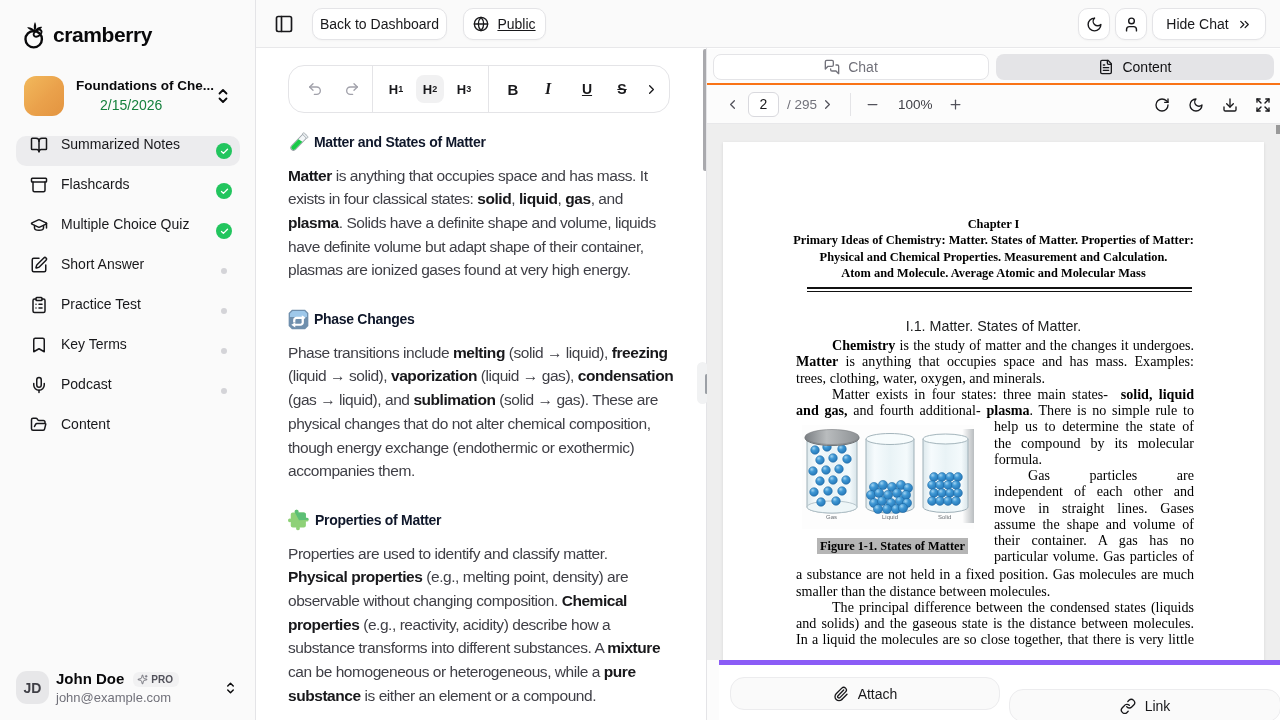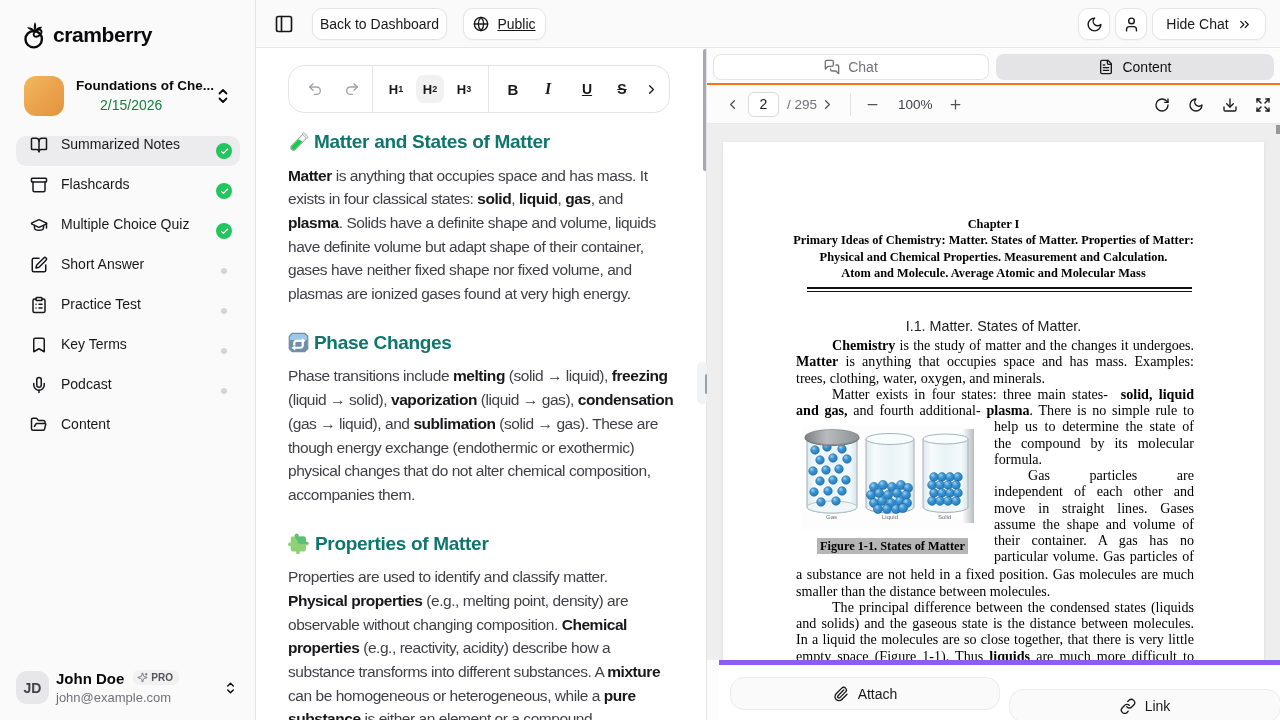--- a/index.html
+++ b/index.html
@@ -19,38 +19,38 @@
 .nav { position:absolute; left:16px; top:136px; width:224px; }
 .nav-item { position:relative; height:30px; margin-bottom:10px; border-radius:10px; display:flex; align-items:flex-start; padding-left:14px; }
 .nav-item.active { background:#ececee; }
 .nav-item svg { flex:0 0 auto; }
 .nav-label { margin-left:13px; font-size:14px; color:#18181b; }
 .badge-check { position:absolute; right:8px; top:7px; width:16px; height:16px; border-radius:50%; background:#22c55e; display:flex; align-items:center; justify-content:center; }
 .badge-dot { position:absolute; right:13px; top:12px; width:6px; height:6px; border-radius:50%; background:#d4d4d8; }
 .user { position:absolute; left:16px; top:664px; width:224px; height:48px; }
 .user .chev-ud { left:209px !important; top:16px !important; }
 .user-av { position:absolute; left:0px; top:7px; width:33px; height:33px; border-radius:11px; background:#e7e7e9; color:#3f3f46; font-size:14px; font-weight:700; display:flex; align-items:center; justify-content:center; }
-.user-name { position:absolute; left:40px; top:6px; display:flex; align-items:flex-start; gap:9px; font-size:15px; font-weight:700; color:#09090b; }
+.user-name { position:absolute; left:40px; top:6px; display:flex; align-items:flex-end; gap:9px; font-size:15px; font-weight:700; color:#09090b; }
 .pro { height:15px; padding:0 6px 0 4px; background:#f1f1f2; border-radius:6px; display:flex; align-items:center; gap:3px; font-size:10px; font-weight:700; color:#52525b; }
 .user-mail { position:absolute; left:40px; top:26px; font-size:13px; color:#71717a; }
 
 
 #topbar { position:absolute; left:256px; top:0; width:1024px; height:48px; background:#fafafa; border-bottom:1px solid #e8e8ea; }
 .tb-icon { position:absolute; top:14px; width:20px; height:20px; color:#18181b; }
 .btn { position:absolute; top:8px; height:32px; background:#fff; border:1px solid #e4e4e7; border-radius:10px; display:flex; align-items:center; justify-content:center; gap:8px; font-size:14px; font-weight:500; color:#18181b; box-shadow:0 1px 2px rgba(0,0,0,0.03); }
 
 
 #editor { position:absolute; left:257px; top:49px; width:449px; height:671px; background:#fff; overflow:hidden; }
 .toolbar { position:absolute; left:31px; top:16px; width:382px; height:48px; border:1px solid #e4e4e7; border-radius:16px; background:#fff; display:flex; align-items:center; }
 .t-btn { width:28px; height:28px; border-radius:8px; display:flex; align-items:center; justify-content:center; color:#18181b; font-weight:600; font-size:14px; }
 .t-btn.h { font-size:13px; font-weight:600; }
 .t-btn.active { background:#f1f1f2; }
 .t-sep { width:1px; height:46px; background:#e4e4e7; }
 .edbody { position:absolute; left:31px; top:76px; width:384px; }
-.edbody h2 { font-size:19px; font-weight:700; letter-spacing:-0.3px; color:#0f766e; display:flex; align-items:center; gap:5px; height:24px; }
+.edbody h2 { font-size:14px; font-weight:700; letter-spacing:-0.3px; color:#0f172a; display:flex; align-items:center; gap:5px; height:24px; }
 .edbody .ln { font-size:15.5px; letter-spacing:-0.45px; line-height:23.7px; white-space:nowrap; color:#3f3f46; }
 .edbody strong { color:#18181b; font-weight:700; }
 .ed-scroll { position:absolute; left:446px; top:0px; width:4px; height:122px; background:#a9a9ad; border-radius:2px; }
 
 
 #divider { position:absolute; left:706px; top:48px; width:1px; height:672px; background:#e4e4e7; }
 #div-handle { position:absolute; left:697px; top:362px; width:11px; height:42px; background:#f1f2f3; border-radius:8px; }
 #div-grip { position:absolute; left:705px; top:374px; width:3px; height:20px; background:#9ca0a6; border-radius:2px; }
 
 
@@ -267,39 +267,38 @@
             <rect x="11.9" y="0" width="8.2" height="31" rx="4.1" fill="#f3f6f8" stroke="#98a0a6" stroke-width="1.5"></rect>
             <rect x="10.9" y="-0.5" width="10.2" height="3.4" rx="1.6" fill="#e8ecef" stroke="#98a0a6" stroke-width="1"></rect>
             <path d="M12.6 12.5 l6.8 -1.5 v15.9 a3.4 3.4 0 0 1-6.8 0 Z" fill="#1bc948"></path>
           </g>
         </svg>Matter and States of Matter</h2>
     <div style="margin-top:9.6px;">
       <div class="ln"><strong>Matter</strong> is anything that occupies space and has mass. It</div>
       <div class="ln">exists in four classical states: <strong>solid</strong>, <strong>liquid</strong>, <strong>gas</strong>, and</div>
       <div class="ln"><strong>plasma</strong>. Solids have a definite shape and volume, liquids</div>
       <div class="ln">have definite volume but adapt shape of their container,</div>
-      <div class="ln">gases have neither fixed shape nor fixed volume, and</div>
       <div class="ln">plasmas are ionized gases found at very high energy.</div>
     </div>
     <h2 style="margin-top:25px;"><svg width="21" height="21" viewBox="0 0 32 32">
           <path d="M6 1 h20 l5 5 v20 l-5 5 h-20 l-5 -5 v-20 Z" fill="#6f8fad"></path>
           <path d="M7 3 h18 l4 4 v5 h-26 v-5 Z" fill="#9ec8ea"></path>
           <g fill="none" stroke="#fff" stroke-width="3.4">
             <path d="M9.5 20.5 v-3.5 a3.5 3.5 0 0 1 3.5-3.5 h11"></path>
             <path d="M22.5 12 v8.5 a3.5 3.5 0 0 1-3.5 3.5 h-11"></path>
           </g>
           <path d="M21 9.5 l6 4 -6 4 Z" fill="#fff"></path>
           <path d="M11 20.5 l-6 3.5 6 4 Z" fill="#fff"></path>
         </svg>Phase Changes</h2>
     <div style="margin-top:9.6px;">
       <div class="ln">Phase transitions include <strong>melting</strong> (solid → liquid), <strong>freezing</strong></div>
       <div class="ln">(liquid → solid), <strong>vaporization</strong> (liquid → gas), <strong>condensation</strong></div>
       <div class="ln">(gas → liquid), and <strong>sublimation</strong> (solid → gas). These are</div>
+      <div class="ln">physical changes that do not alter chemical composition,</div>
       <div class="ln">though energy exchange (endothermic or exothermic)</div>
-      <div class="ln">physical changes that do not alter chemical composition,</div>
       <div class="ln">accompanies them.</div>
     </div>
     <h2 style="margin-top:25px;"><svg width="22" height="22" viewBox="0 0 32 32">
           <path d="M10 5 q-1 -4 2.5 -4 t2.5 4 h8 q3 0 3 3 v5 q4 -1 4 2.5 t-4 2.5 v6 q0 3 -3 3 h-6 q1 4 -2.5 4 t-2.5 -4 h-5 q-3 0 -3 -3 v-5 q-4 1 -4 -2.5 t4 -2.5 v-6 q0 -3 3 -3 Z" fill="#8ed177"></path>
           <path d="M10 5 q-1 -4 2.5 -4 t2.5 4 h8 q3 0 3 3 v5 q4 -1 4 2.5 l-14 1 Z" fill="#5cbf75"></path>
         </svg>Properties of Matter</h2>
     <div style="margin-top:9.6px;">
       <div class="ln">Properties are used to identify and classify matter.</div>
       <div class="ln"><strong>Physical properties</strong> (e.g., melting point, density) are</div>
       <div class="ln">observable without changing composition. <strong>Chemical</strong></div>
@@ -403,21 +402,20 @@
             <div class="jl">assume the shape and volume of</div>
             <div class="jl">their container. A gas has no</div>
             <div class="jl">particular volume. Gas particles of</div>
           </div>
         </div>
         <div class="jl">a substance are not held in a fixed position. Gas molecules are much</div>
         <div>smaller than the distance between molecules.</div>
         <div class="jl" style="text-indent:36px;">The principal difference between the condensed states (liquids</div>
         <div class="jl">and solids) and the gaseous state is the distance between molecules.</div>
         <div class="jl">In a liquid the molecules are so close together, that there is very little</div>
-        <div class="jl">empty space (Figure 1-1). Thus <b>liquids</b> are much more difficult to</div>
       </div>
 
       <div style="position:absolute; left:79px; top:283px; width:172px; height:104px; background:#fdfdfd;">
         <svg width="172" height="102" viewBox="0 0 172 102">
           <defs>
             <radialGradient id="ball" cx="0.35" cy="0.3" r="0.85">
               <stop offset="0" stop-color="#9fd3f2"></stop>
                 <stop offset="0.35" stop-color="#3e97d4"></stop>
                 <stop offset="1" stop-color="#1f6fb0"></stop>
             </radialGradient>

